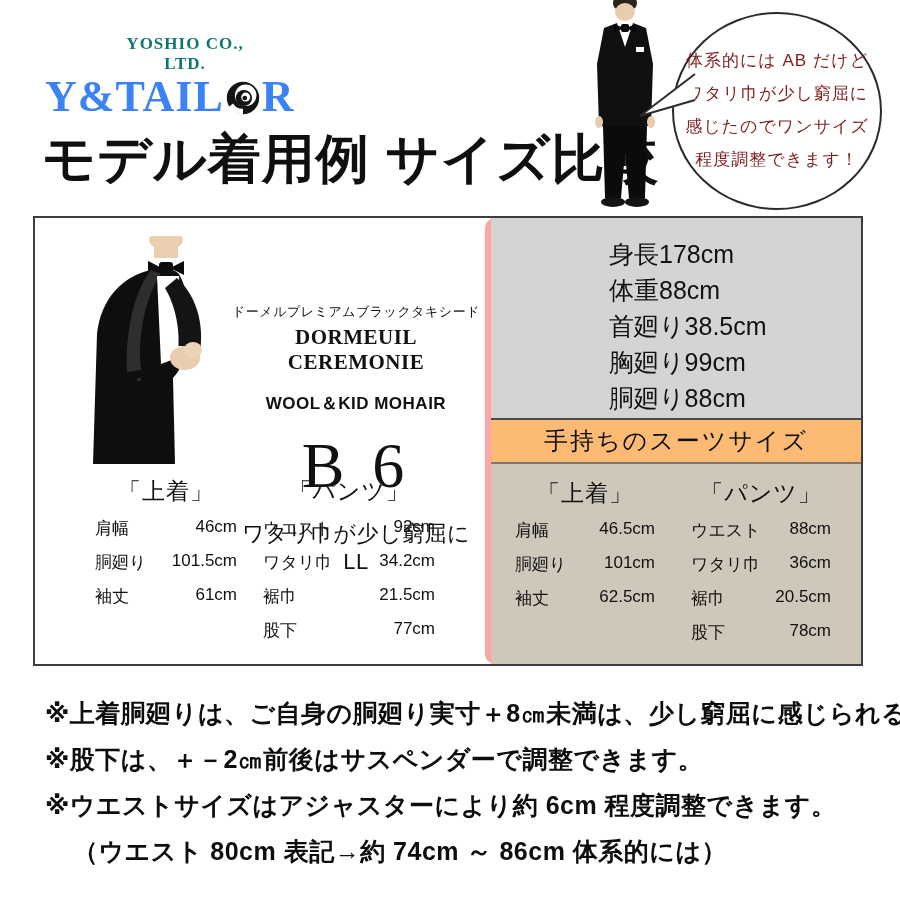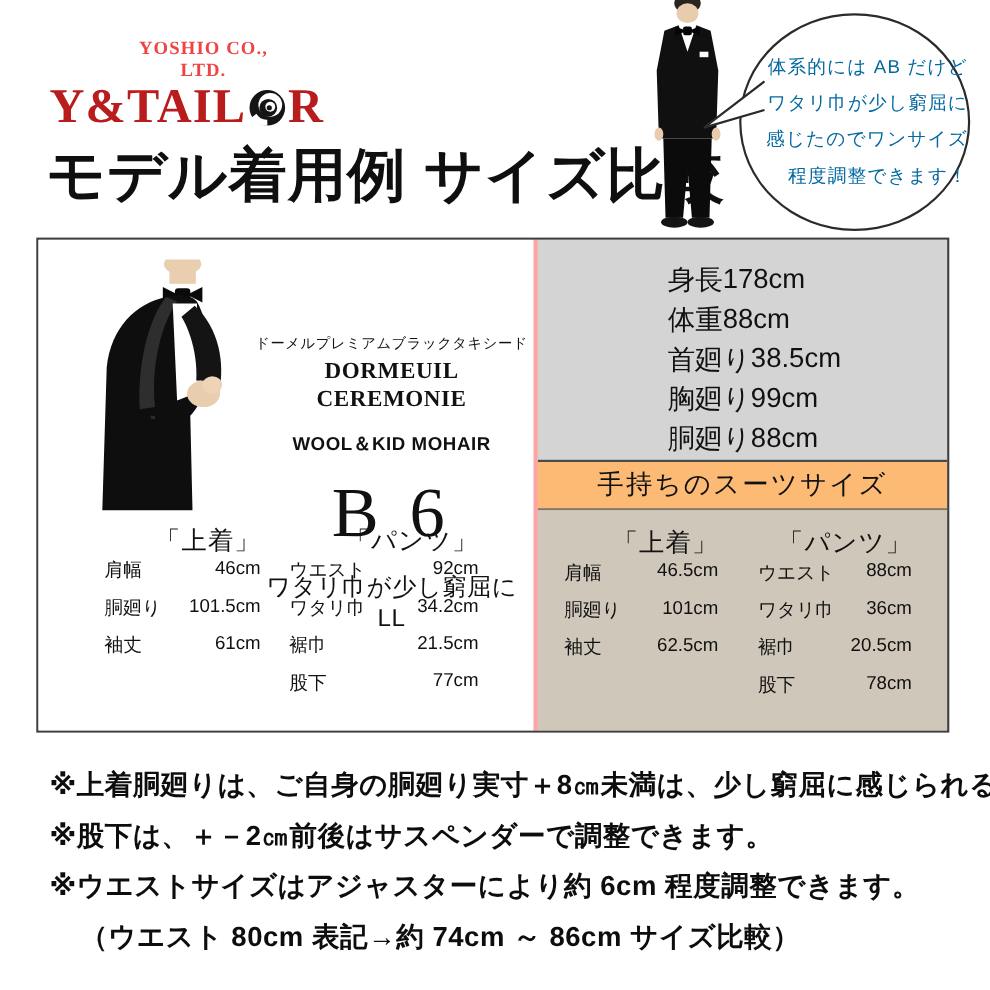--- a/index.html
+++ b/index.html
@@ -2,39 +2,39 @@
 <html><head>
 <meta charset="utf-8">
 <style>
   * { margin:0; padding:0; box-sizing:border-box; }
   html,body { background:#ffffff; }
   body { font-family:"Liberation Sans","DejaVu Sans",sans-serif; color:#111; }
   .page { position:relative; width:900px; height:900px; background:#fff; overflow:hidden; }
 
   
   .logo { position:absolute; left:45px; top:34px; width:220px; text-align:center; }
-  .logo .company { font-family:"Liberation Serif","DejaVu Serif",serif; font-weight:700; font-size:17px; letter-spacing:1px; color:#ef4444; padding-left:60px; }
-  .logo .brand { font-family:"Liberation Serif","DejaVu Serif",serif; font-weight:700; font-size:44px; letter-spacing:1px; color:#b91c1c; line-height:1.05; display:flex; align-items:center; }
+  .logo .company { font-family:"Liberation Serif","DejaVu Serif",serif; font-weight:700; font-size:17px; letter-spacing:1px; color:#0f766e; padding-left:60px; }
+  .logo .brand { font-family:"Liberation Serif","DejaVu Serif",serif; font-weight:700; font-size:44px; letter-spacing:1px; color:#3b82f6; line-height:1.05; display:flex; align-items:center; }
   .logo .spiral { display:inline-block; width:36px; height:36px; margin:0 1px; }
 
   
   .title { position:absolute; left:42px; top:124px; font-size:53px; font-weight:900; letter-spacing:1px; color:#0f0f0f; white-space:nowrap; }
 
   
   .model-full { position:absolute; left:566px; top:0px; width:120px; height:212px; }
 
   
   .bubble { position:absolute; left:672px; top:12px; width:210px; height:198px; border:2px solid #2b2b2b; border-radius:50%; background:#fff; z-index:2; }
-  .bubble-text { padding-top:30px; text-align:right; font-size:17px; line-height:1.95; letter-spacing:1px; color:#0369a1; }
+  .bubble-text { padding-top:30px; text-align:center; font-size:17px; line-height:1.95; letter-spacing:1px; color:#7f1d1d; }
   .bubble-tail { position:absolute; left:638px; top:70px; width:58px; height:50px; z-index:3; }
 
   
   .panel { position:absolute; left:33px; top:216px; width:830px; height:450px; border:2px solid #3e3e3e; display:flex; background:#fff; }
   .left-pane { position:relative; width:450px; height:100%; background:#fff; }
-  .right-pane { position:relative; flex:1; height:100%; border-left:4px solid #fca5a5; display:flex; flex-direction:column; }
+  .right-pane { position:relative; flex:1; height:100%; border-left:6px solid #fca5a5; display:flex; flex-direction:column;border-radius:10px; }
 
   .model-torso { position:absolute; left:18px; top:18px; width:185px; height:228px; }
 
   .product { position:absolute; left:192px; top:48px; width:258px; text-align:center; }
   .product .p-jp { font-size:13px; letter-spacing:0.5px; margin-bottom:4px;margin-top:37px; }
   .product .p-brand { font-family:"Liberation Serif","DejaVu Serif",serif; font-size:21px; font-weight:700; letter-spacing:0.5px; }
   .product .p-mat { font-family:Liberation Sans, sans-serif; font-size:17px; font-weight:700; letter-spacing:0.5px; margin-top:17px; }
   .product .p-size { font-family:"Liberation Serif","DejaVu Serif",serif; font-size:64px; font-weight:400; letter-spacing:6px; margin-top:14px; }
   .product .p-shirt { font-size:22px; margin-top:16px; letter-spacing:0.5px; }
 
@@ -43,21 +43,21 @@
   .spec-row { display:flex; width:145px; margin:0 0 0 118px; height:36px; align-items:center; font-size:25px; }
   .spec-row .sl { flex:0 0 auto; }
   .spec-row .sv { flex:1; text-align:left; }
 
   
   .own-header { height:44px; background:#fdba74; border-bottom:2px solid #7d776c; text-align:center; font-size:24px; letter-spacing:2px; line-height:42px; }
   .own-body { position:relative; flex:1; background:#cfc7ba; }
 
   
   .size-table { position:absolute; }
-  .size-table .t-title { text-align:right; font-size:23px; letter-spacing:1px; }
+  .size-table .t-title { text-align:center; font-size:23px; margin-bottom:10px; letter-spacing:1px; }
   .size-table .t-row { display:flex; justify-content:space-between; font-size:17px; margin-bottom:11px; white-space:nowrap; }
   .size-table .t-row .v { }
 
   .lt-jacket { left:60px;  top:258px; width:142px; }
   .lt-pants  { left:228px; top:258px; width:172px; }
   .rt-jacket { left:24px;  top:14px;  width:140px; }
   .rt-pants  { left:200px; top:14px;  width:140px; }
 
   
   .notes { position:absolute; left:45px; top:697px; width:840px; }
@@ -256,16 +256,16 @@
             </div>
         </div>
       </div>
     </div>
   </div>
 
   <div class="notes">
     <div class="note-line">※上着胴廻りは、ご自身の胴廻り実寸＋8㎝未満は、少し窮屈に感じられる人もおられます。</div>
     <div class="note-line">※股下は、＋－2㎝前後はサスペンダーで調整できます。</div>
     <div class="note-line">※ウエストサイズはアジャスターにより約 6cm 程度調整できます。</div>
-    <div class="note-line indent">（ウエスト 80cm 表記→約 74cm ～ 86cm サイズ比較）</div>
+    <div class="note-line indent">（ウエスト 80cm 表記→約 74cm ～ 86cm 体系的には）</div>
   </div>
 
 </div>
 
 </body></html>

